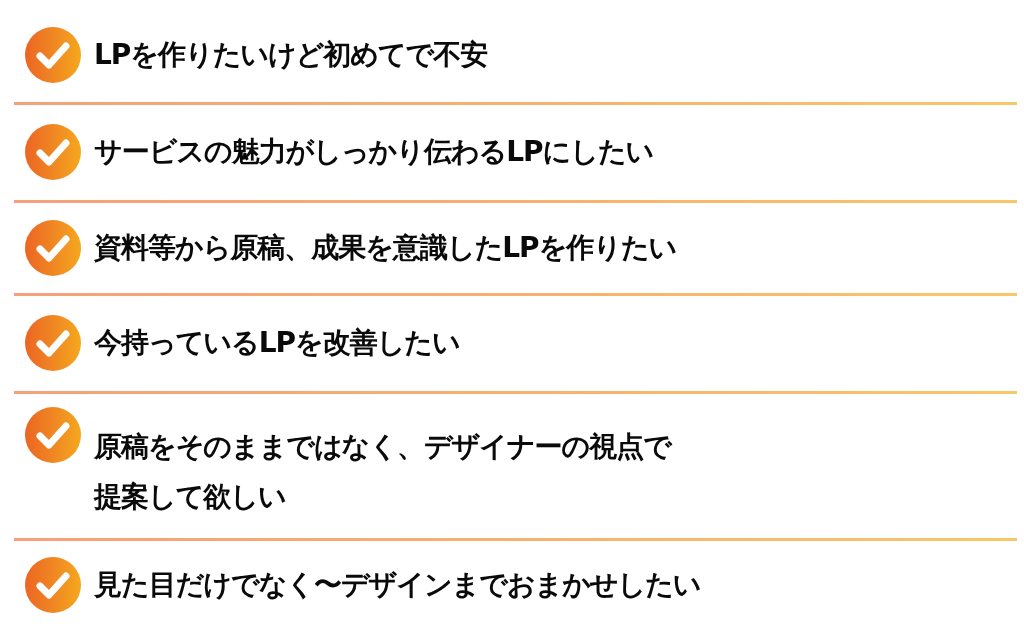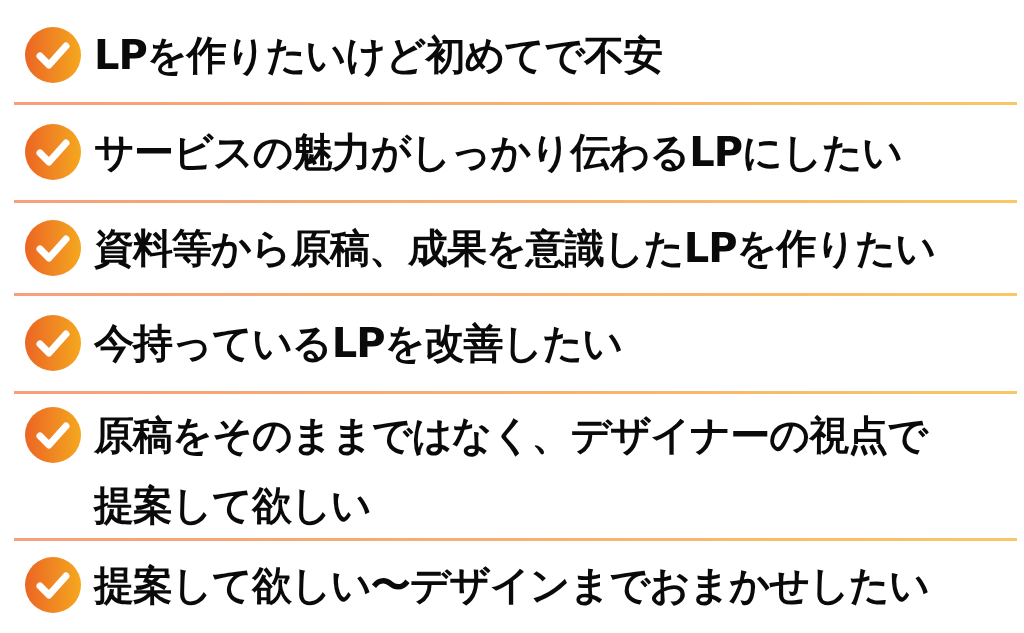--- a/index.html
+++ b/index.html
@@ -14,21 +14,21 @@
     position: absolute; left: 0; width: 1024px;
   }
   .check {
     position: absolute; left: 25px; width: 56px; height: 56px;
     border-radius: 50%;
     background: linear-gradient(90deg, #ec6523 0%, #f08a22 55%, #f5a81e 100%);
   }
   .check svg { position: absolute; left: 0; top: 0; width: 56px; height: 56px; }
   .text {
     position: absolute; left: 94px;
-    font-size: 40px; font-weight: bold; color: #0a0a0a;
+    font-size: 28px; font-weight: bold; color: #0a0a0a;
     line-height: 56px; white-space: nowrap; letter-spacing: -1px;
   }
   .sep {
     position: absolute; left: 14px; width: 1003px; height: 3px;
     background: linear-gradient(90deg, #f6a07a 0%, #f7b070 50%, #f8c768 100%);
   }
 </style>
 </head>
 <body>
 
@@ -73,27 +73,27 @@
     <div class="text">今持っているLPを改善したい</div>
   </div>
   <div class="sep" style="top:391px;"></div>
 
   <div class="item" style="top:407px;">
     <div class="check">
       <svg viewBox="0 0 56 56">
           <path d="M15 29 L24 38 L41 19" fill="none" stroke="#fff" stroke-width="7" stroke-linecap="round" stroke-linejoin="round"></path>
         </svg>
     </div>
-    <div class="text" style="top:0;">原稿をそのままではなく、デザイナーの視点で</div>
-    <div class="text" style="top:70px;">提案して欲しい</div>
+    <div class="text" style="top:12px;">原稿をそのままではなく、デザイナーの視点で</div>
+    <div class="text" style="top:62px;">提案して欲しい</div>
   </div>
   <div class="sep" style="top:538px;"></div>
 
   <div class="item" style="top:557px;">
     <div class="check">
       <svg viewBox="0 0 56 56">
           <path d="M15 29 L24 38 L41 19" fill="none" stroke="#fff" stroke-width="7" stroke-linecap="round" stroke-linejoin="round"></path>
         </svg>
     </div>
-    <div class="text">提案して欲しい〜デザインまでおまかせしたい</div>
+    <div class="text">見た目だけでなく〜デザインまでおまかせしたい</div>
   </div>
 
 </div>
 
 </body></html>

